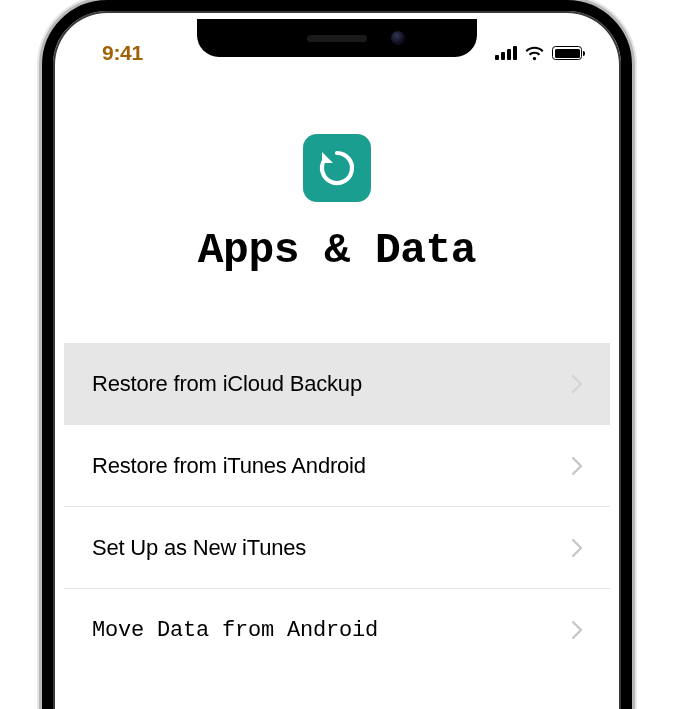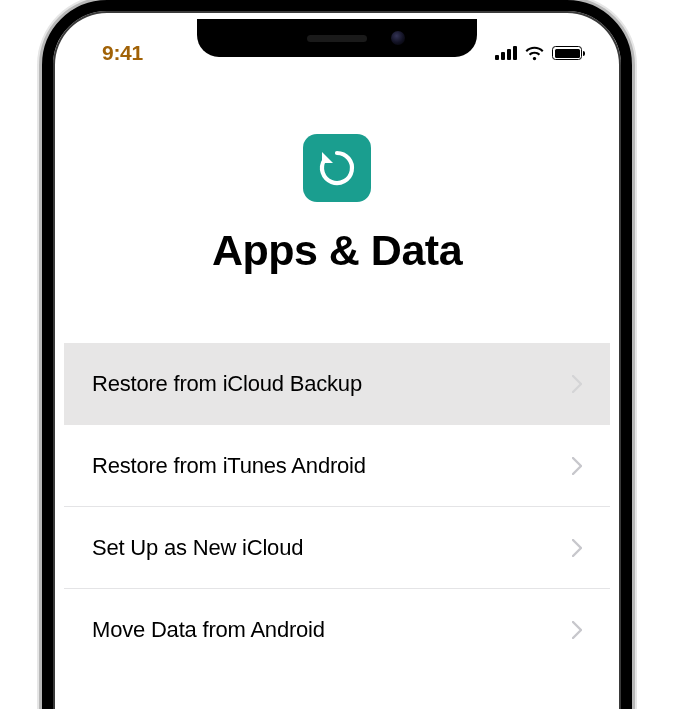--- a/index.html
+++ b/index.html
@@ -150,35 +150,36 @@
       display: flex;
       align-items: center;
       justify-content: center;
     }
     .restore-icon svg { display:block; }
     .page-title {
       font-size: 43px;
       font-weight: 700;
       color: #000;
       letter-spacing: -0.5px;
+      font-family: Liberation Mono, monospace;
     }
 
     .options {
       margin-top: 28px;
     }
     .option {
       display: flex;
       align-items: center;
       justify-content: space-between;
       height: 82px;
       padding: 8px 28px;
       border-bottom: 1px solid #e4e4e6;
       cursor: pointer;
     }
-    .option:last-child { border-bottom: none; }
+    .option:last-child { border-bottom: none; font-family: Liberation Mono, monospace; }
     .option.selected {
       background: #e7e6e6;
       border-bottom: none;
     }
     .option-label {
       font-size: 22px;
       font-weight: 400;
       color: #000;
       letter-spacing: -0.2px;
     }
@@ -244,21 +245,21 @@
         </div>
         <div class="option">
           <span class="option-label">Restore from iTunes Android</span>
           <span class="chevron">
             <svg width="10" height="18" viewBox="0 0 10 18">
                 <path d="M1 1 L9 9 L1 17" fill="none" stroke="#c7c7cc" stroke-width="2.4" stroke-linecap="round" stroke-linejoin="round"></path>
               </svg>
           </span>
         </div>
         <div class="option">
-          <span class="option-label">Set Up as New iCloud</span>
+          <span class="option-label">Set Up as New iTunes</span>
           <span class="chevron">
             <svg width="10" height="18" viewBox="0 0 10 18">
                 <path d="M1 1 L9 9 L1 17" fill="none" stroke="#c7c7cc" stroke-width="2.4" stroke-linecap="round" stroke-linejoin="round"></path>
               </svg>
           </span>
         </div>
         <div class="option">
           <span class="option-label">Move Data from Android</span>
           <span class="chevron">
             <svg width="10" height="18" viewBox="0 0 10 18">

